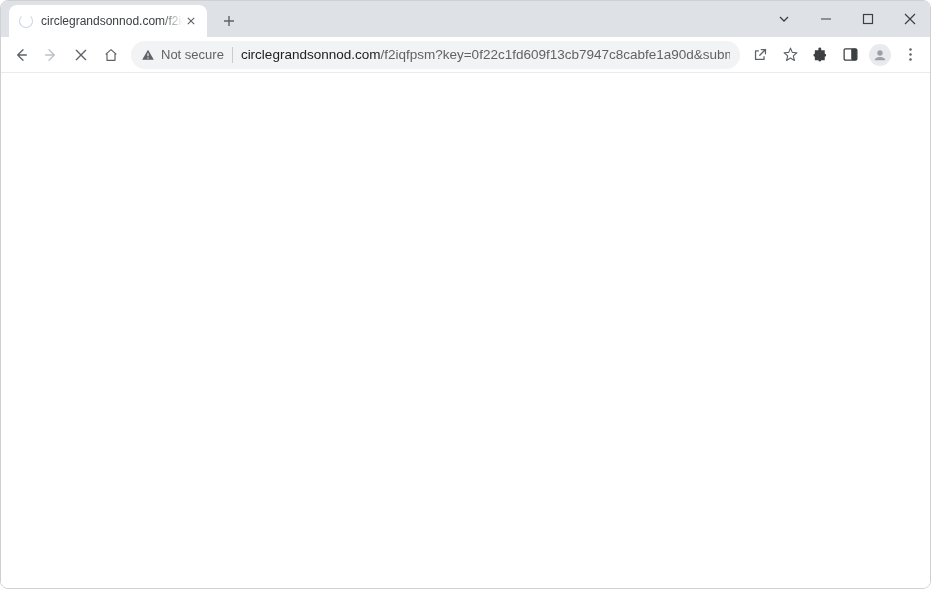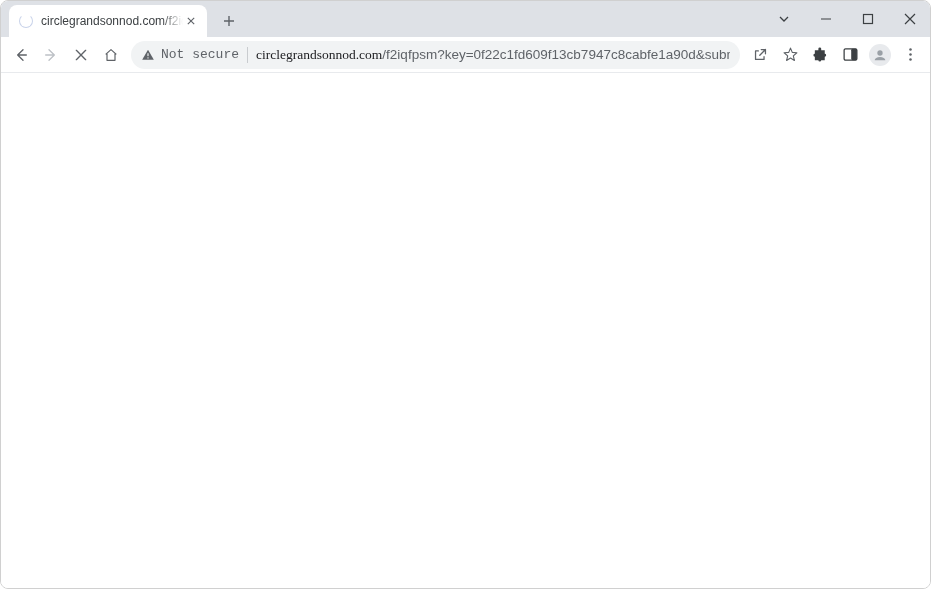--- a/index.html
+++ b/index.html
@@ -93,32 +93,31 @@
     align-items: center;
     padding: 0 10px;
     margin: 0 4px;
     gap: 8px;
     overflow: hidden;
   }
   .security-chip {
     display: flex; align-items: flex-end; gap: 6px;
     color: #5f6368; font-size: 13px;
     flex-shrink: 0;
-    font-family: Liberation Mono, monospace;
   }
   .security-chip svg { width: 14px; height: 14px; }
   .divider { width: 1px; height: 16px; background: #c9cccf; flex-shrink: 0; }
   .url {
     font-size: 13.5px;
     white-space: nowrap;
     overflow: hidden;
     color: #5f6368;
     flex: 1;
   }
-  .url-host { color: #202124; font-family: Liberation Serif, serif; }
+  .url-host { color: #202124; }
 
   .toolbar-right { display: flex; align-items: center; gap: 2px; }
   .tb-icon {
     width: 28px; height: 28px; display: flex; align-items: center; justify-content: center;
     color: #5f6368; cursor: pointer; border-radius: 50%;
   }
   .tb-icon.dark { color: #3c4043; }
   .tb-icon svg { width: 17px; height: 17px; }
   .avatar {
     width: 22px; height: 22px; border-radius: 50%; background: #e8eaed;

